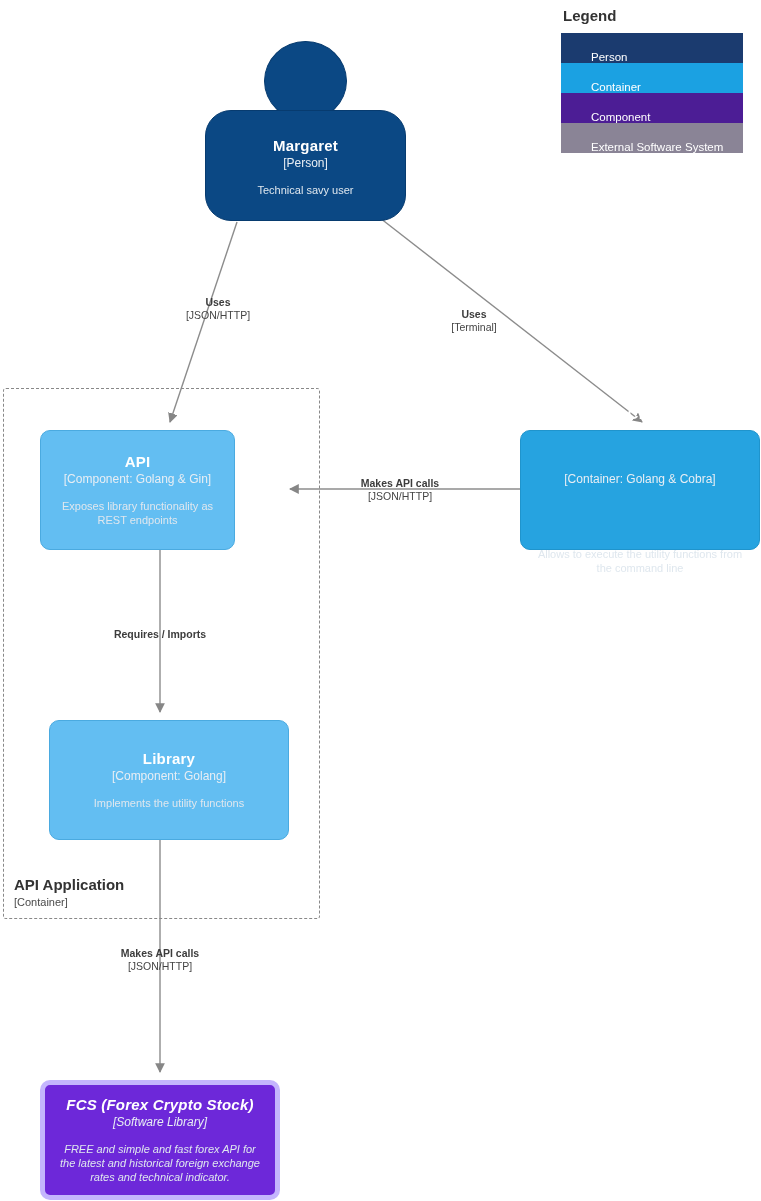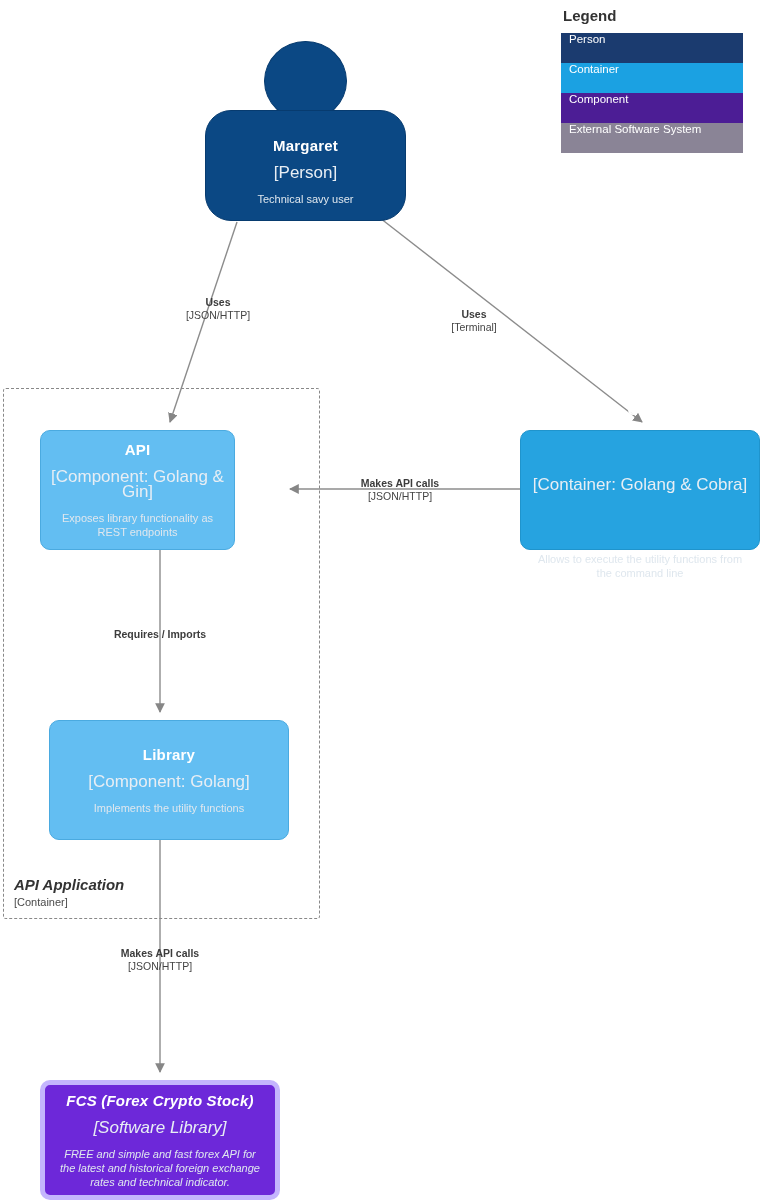--- a/index.html
+++ b/index.html
@@ -31,24 +31,24 @@
     color: #ffffff;
     z-index: 3;
   }
   .node .n-title {
     font-weight: bold;
     font-size: 15px;
     line-height: 18px;
     letter-spacing: 0.2px;
   }
   .node .n-tech {
-    font-size: 17px;
+    font-size: 12px;
     line-height: 15px;
     color: #e8eef4;
-    margin-top: 10px;
+    margin-top: 1px;
   }
   .node .n-desc {
     font-size: 11px;
     line-height: 14px;
     color: #dfe7ee;
     margin-top: 12px;
     padding: 0 12px;
   }
 
   
@@ -127,21 +127,20 @@
     left: 10px;
     bottom: 8px;
     text-align: left;
     color: #3b3b3b;
   }
   #boundary-api-application .b-name {
     font-size: 15px;
     font-weight: bold;
     line-height: 19px;
     color: #333333;
-    font-style: italic;
   }
   #boundary-api-application .b-tech {
     font-size: 11px;
     line-height: 15px;
     color: #4a4a4a;
     margin-top: 1px;
   }
 
   
   .edge-label {
@@ -184,22 +183,22 @@
     color: #333333;
     margin: 0 0 8px 2px;
     line-height: 18px;
   }
   #legend .legend-rows {
     width: 182px;
   }
   #legend .legend-row {
     height: 30px;
     display: flex;
-    align-items: flex-start;
-    padding-left: 8px;
+    align-items: flex-end;
+    padding-left: 30px;
     box-sizing: border-box;
     font-size: 11.5px;
     color: #ffffff;
   }
   .lg-person    { background: #1b3b6f; }
   .lg-container { background: #1ba1e2; }
   .lg-component { background: #4c1d95; }
   .lg-extsystem { background: #8a8496; }
 </style>
 </head>

